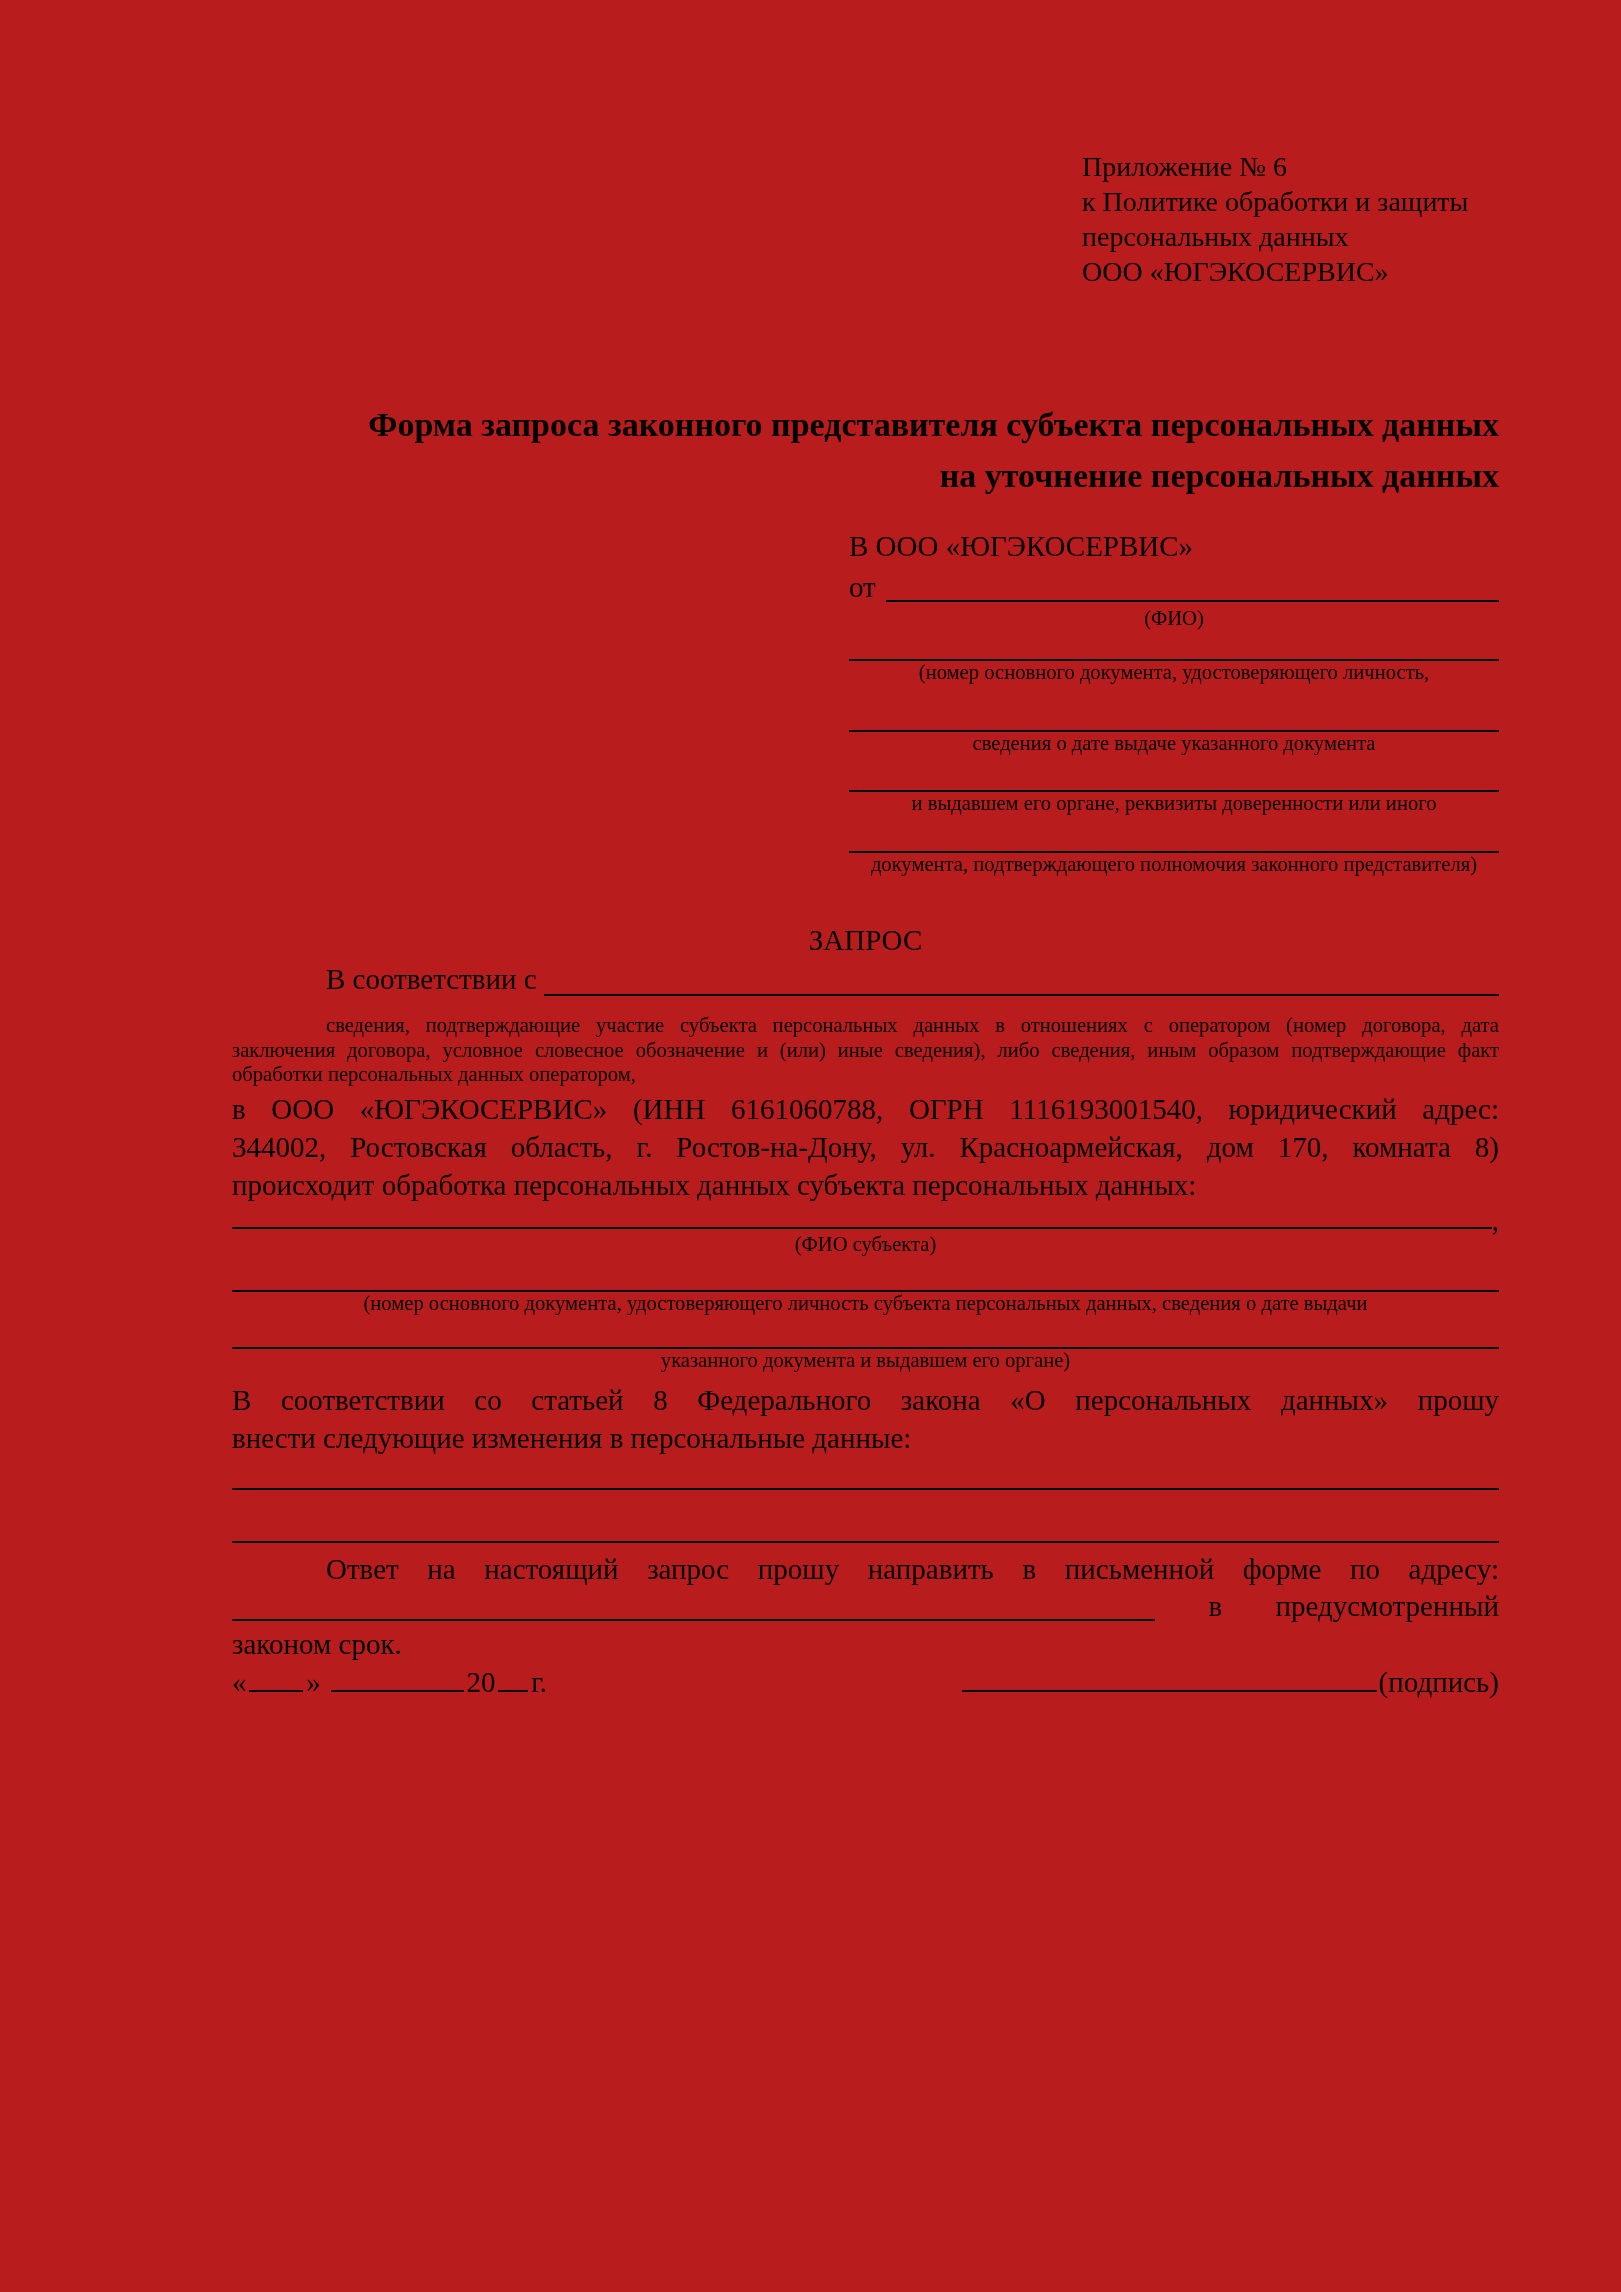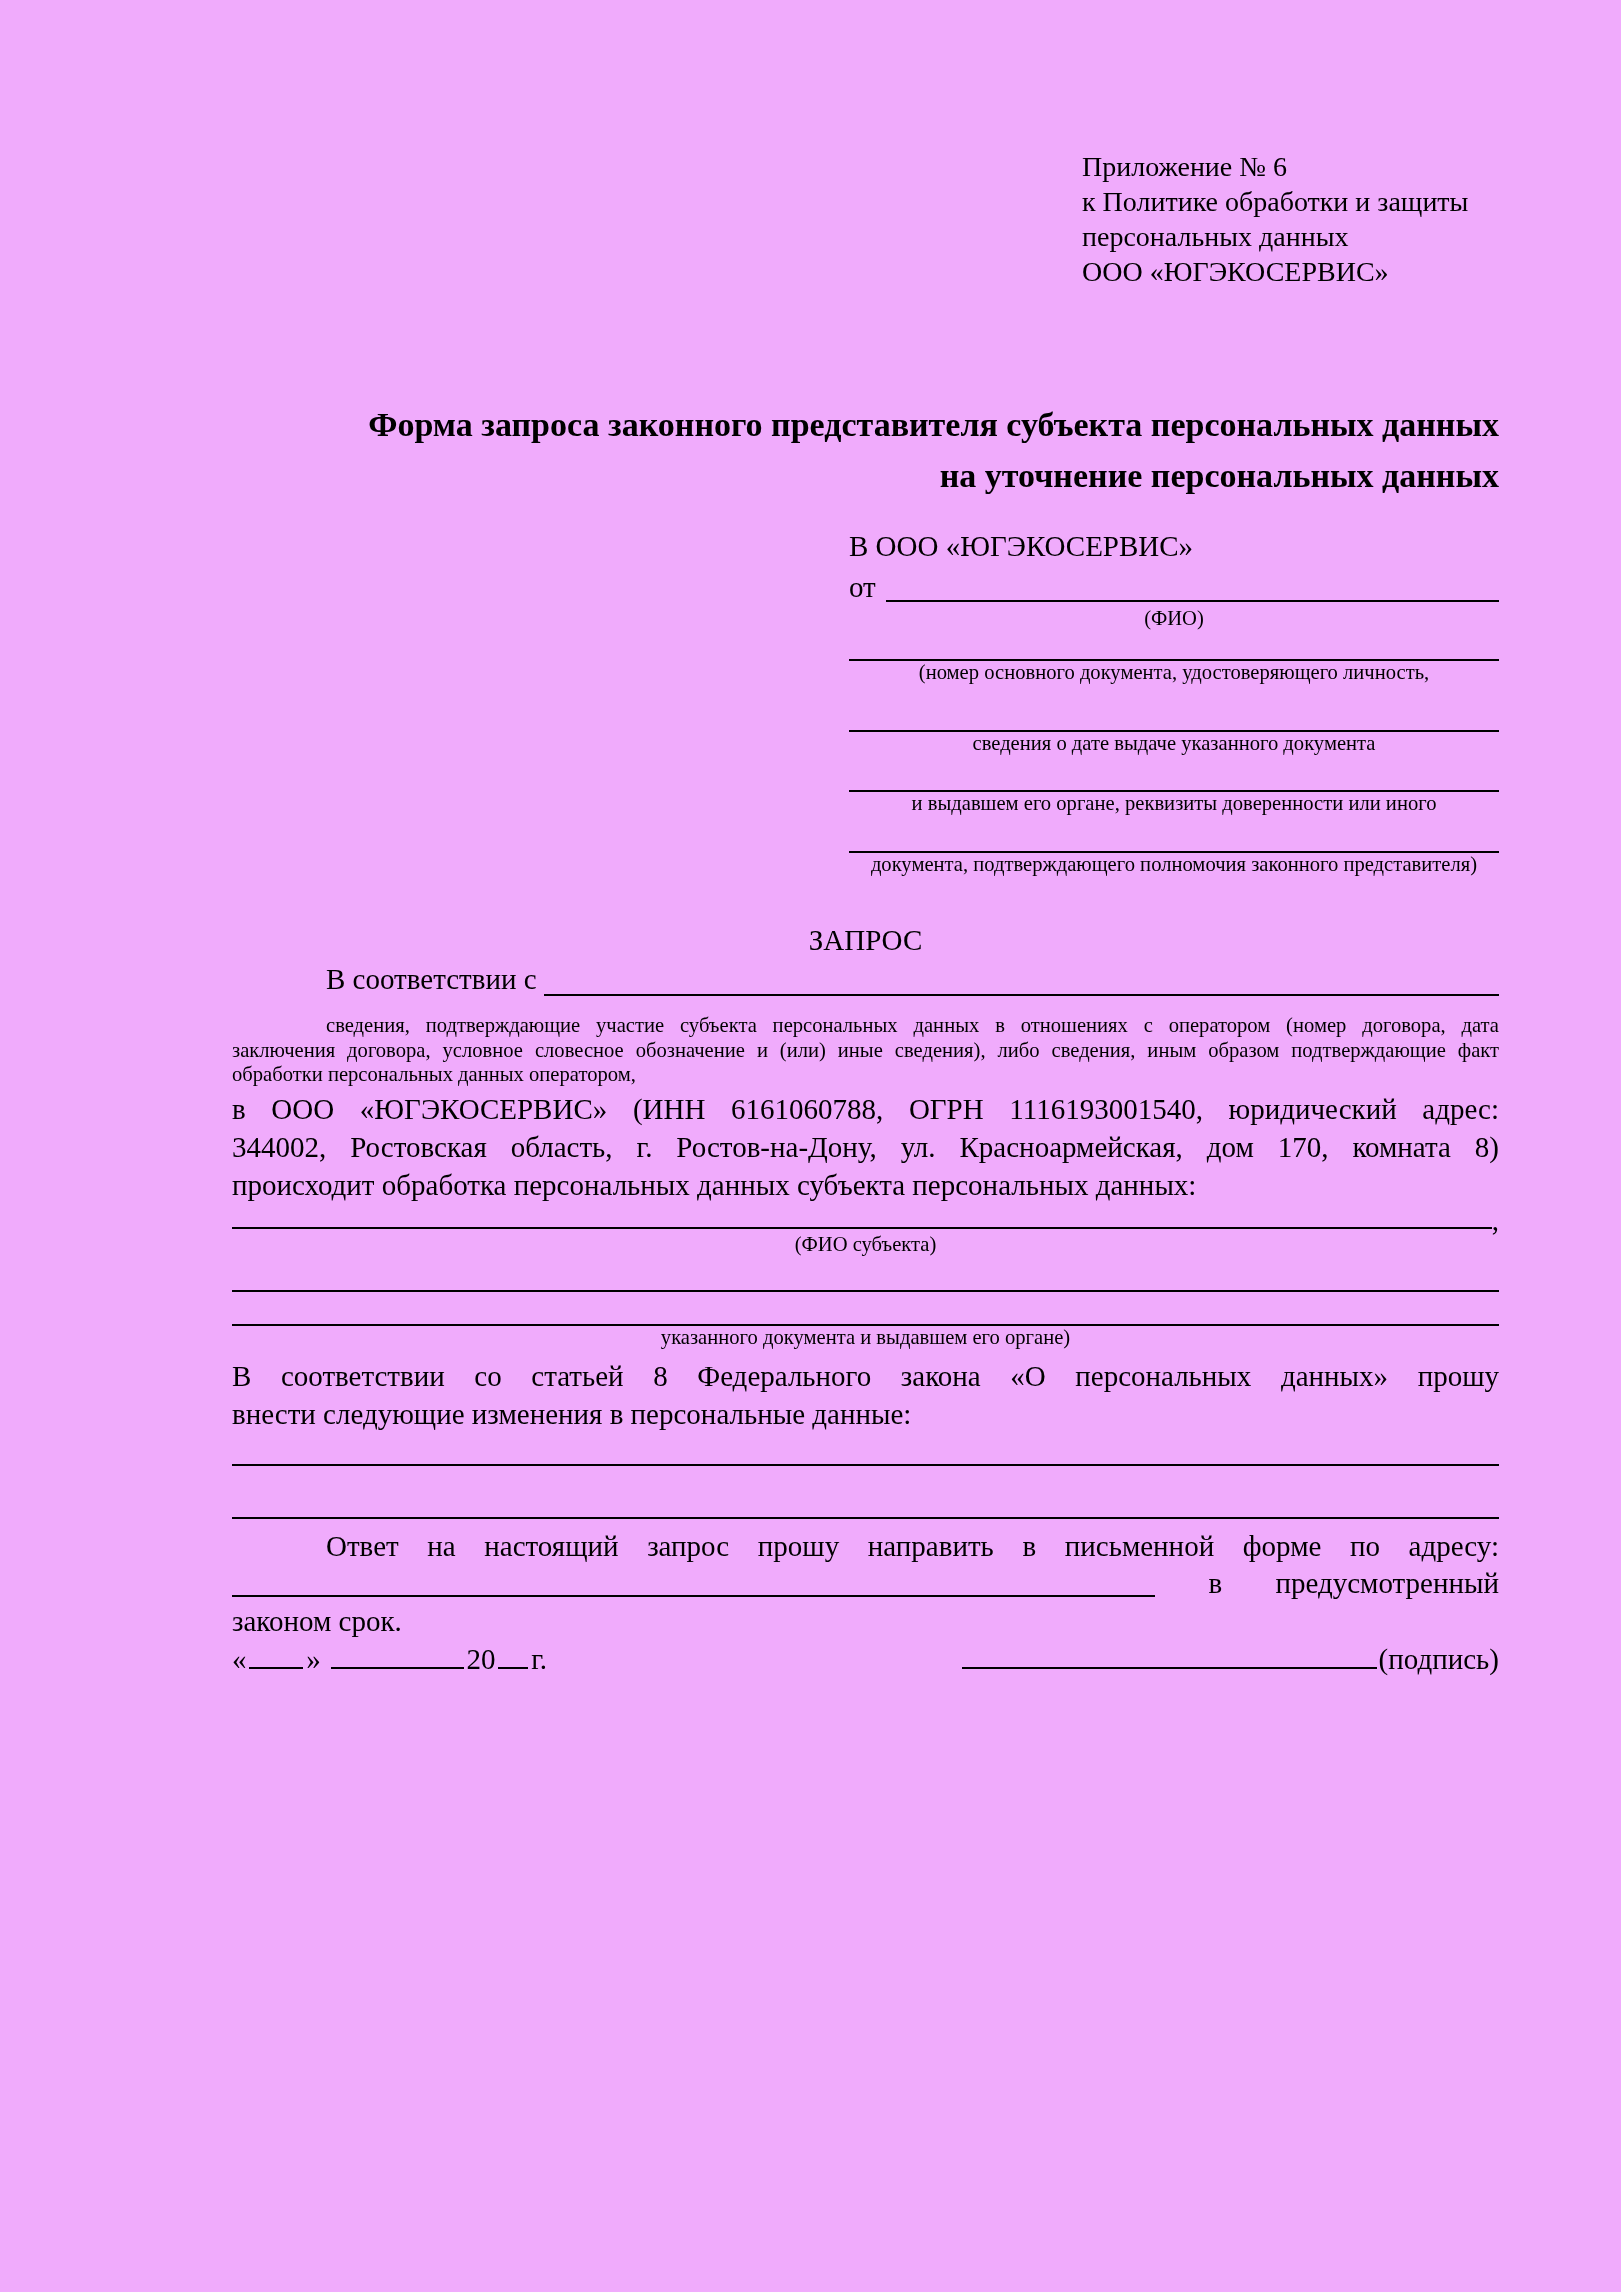--- a/index.html
+++ b/index.html
@@ -1,21 +1,21 @@
 <!DOCTYPE html>
 <html><head>
 <meta charset="utf-8">
 <style>
   html, body { margin: 0; padding: 0; background: #888; }
   .page {
     position: relative;
     width: 1621px;
     height: 2293px;
     margin: 0 auto;
-    background: #f0abfc;
+    background: #b91c1c;
     color: #000000;
     font-family: "Liberation Serif", "DejaVu Serif", serif;
     box-sizing: border-box;
     padding: 149px 122px 0 232px; 
     overflow: hidden;
   }
   
   .appendix {
     margin-left: 850px;
     font-size: 28px;
@@ -156,20 +156,21 @@
     <div>происходит обработка персональных данных субъекта персональных данных:</div>
   </div>
 
   <div class="row fio-row">
     <span class="fill-line"></span>
     <span>,</span>
   </div>
   <div class="caption">(ФИО субъекта)</div>
 
   <div class="hr" style="margin-top:33px;"></div>
+  <div class="caption">(номер основного документа, удостоверяющего личность субъекта персональных данных, сведения о дате выдачи</div>
 
   <div class="hr" style="margin-top:32px;"></div>
   <div class="caption">указанного документа и выдавшем его органе)</div>
 
   <div class="bodytext article">
     <div class="jline">В соответствии со статьей 8 Федерального закона «О персональных данных» прошу</div>
     <div>внести следующие изменения в персональные данные:</div>
   </div>
 
   <div class="hr" style="margin-top:31px;"></div>

